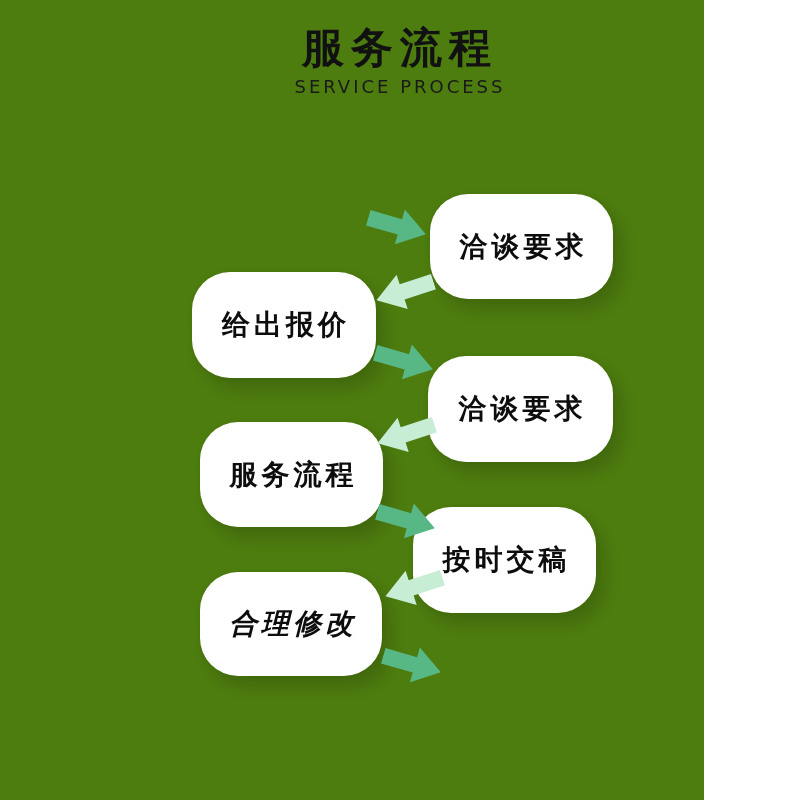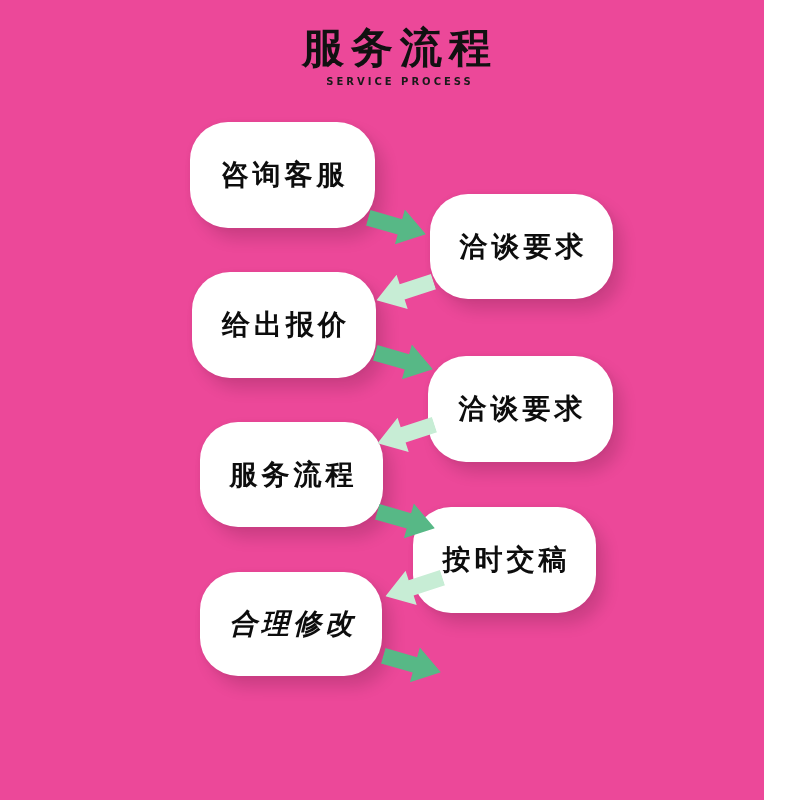--- a/index.html
+++ b/index.html
@@ -3,44 +3,44 @@
 <meta charset="utf-8">
 <style>
   html, body {
     margin: 0;
     padding: 0;
     background: #ffffff;
     font-family: "DejaVu Sans", "Liberation Sans", sans-serif;
   }
   .page {
     position: relative;
-    width: 764px;
+    width: 704px;
     height: 800px;
-    background: #ec4899;
+    background: #4d7c0f;
     overflow: hidden;
   }
   .header {
     position: absolute;
     top: 24px;
     left: 0;
     width: 800px;
     text-align: center;
   }
   .title {
     margin: 0;
     font-size: 42px;
     font-weight: 900;
     color: #111111;
     letter-spacing: 7px;
     line-height: 1.15;
   }
   .subtitle {
     margin-top: 4px;
-    font-size: 10px;
-    font-weight: 700;
+    font-size: 18px;
+    font-weight: 400;
     color: #1a1a1a;
     letter-spacing: 3px;
   }
   .step {
     position: absolute;
     background: #ffffff;
     border-radius: 38px;
     box-shadow: 9px 11px 16px rgba(0,0,0,0.14), 0 0 6px rgba(0,0,0,0.05);
     display: flex;
     align-items: center;
@@ -83,23 +83,20 @@
 </head>
 <body>
 
 <div class="page">
 
   <div class="header">
     <h1 class="title">服务流程</h1>
     <div class="subtitle">SERVICE PROCESS</div>
   </div>
 
-  <div class="step s1">
-    <span class="step-label">咨询客服</span>
-  </div>
   <div class="step s2">
     <span class="step-label">洽谈要求</span>
   </div>
   <div class="step s3">
     <span class="step-label">给出报价</span>
   </div>
   <div class="step s4">
     <span class="step-label">洽谈要求</span>
   </div>
   <div class="step s5">

